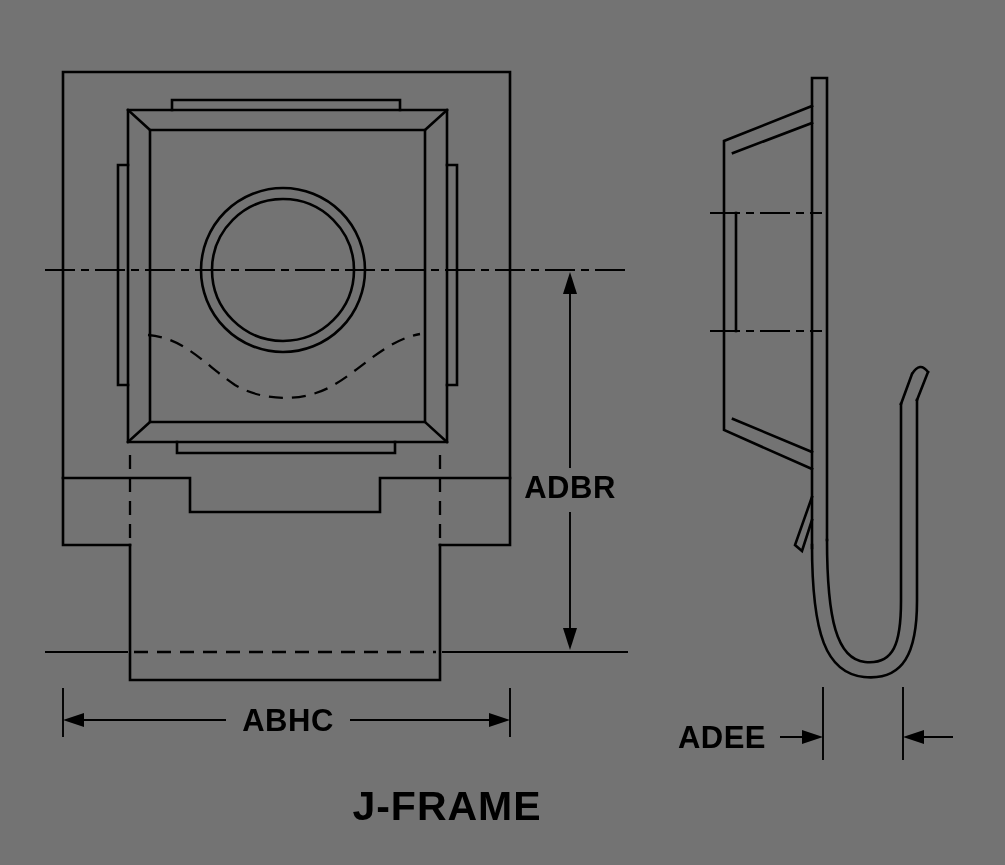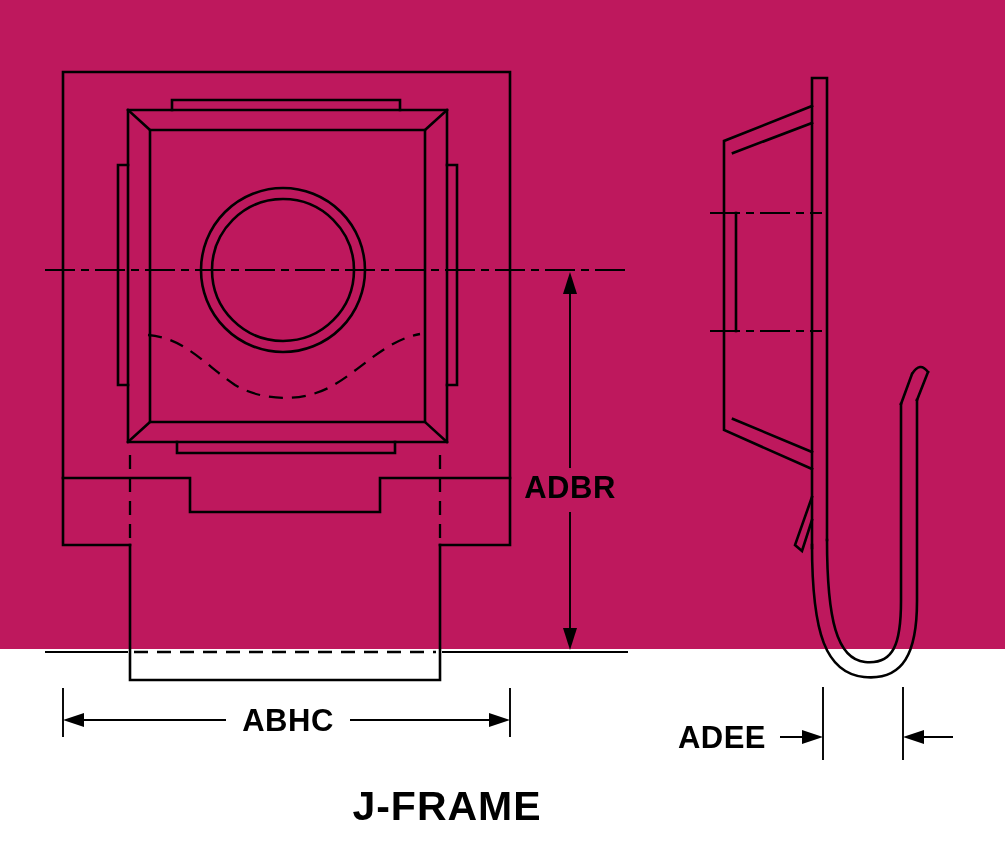--- a/index.html
+++ b/index.html
@@ -7,22 +7,22 @@
     padding: 0;
     background: #ffffff;
     width: 1005px;
     height: 865px;
     overflow: hidden;
     font-family: "Liberation Sans", sans-serif;
   }
   .drawing-wrap {
     position: relative;
     width: 1005px;
-    height: 649px;
-    background: #be185d;
+    height: 865px;
+    background: #737373;
   }
   svg { display: block; }
   .outline {
     fill: none;
     stroke: #000000;
     stroke-width: 2.6;
     stroke-linecap: square;
     stroke-linejoin: miter;
   }
   .thin {

